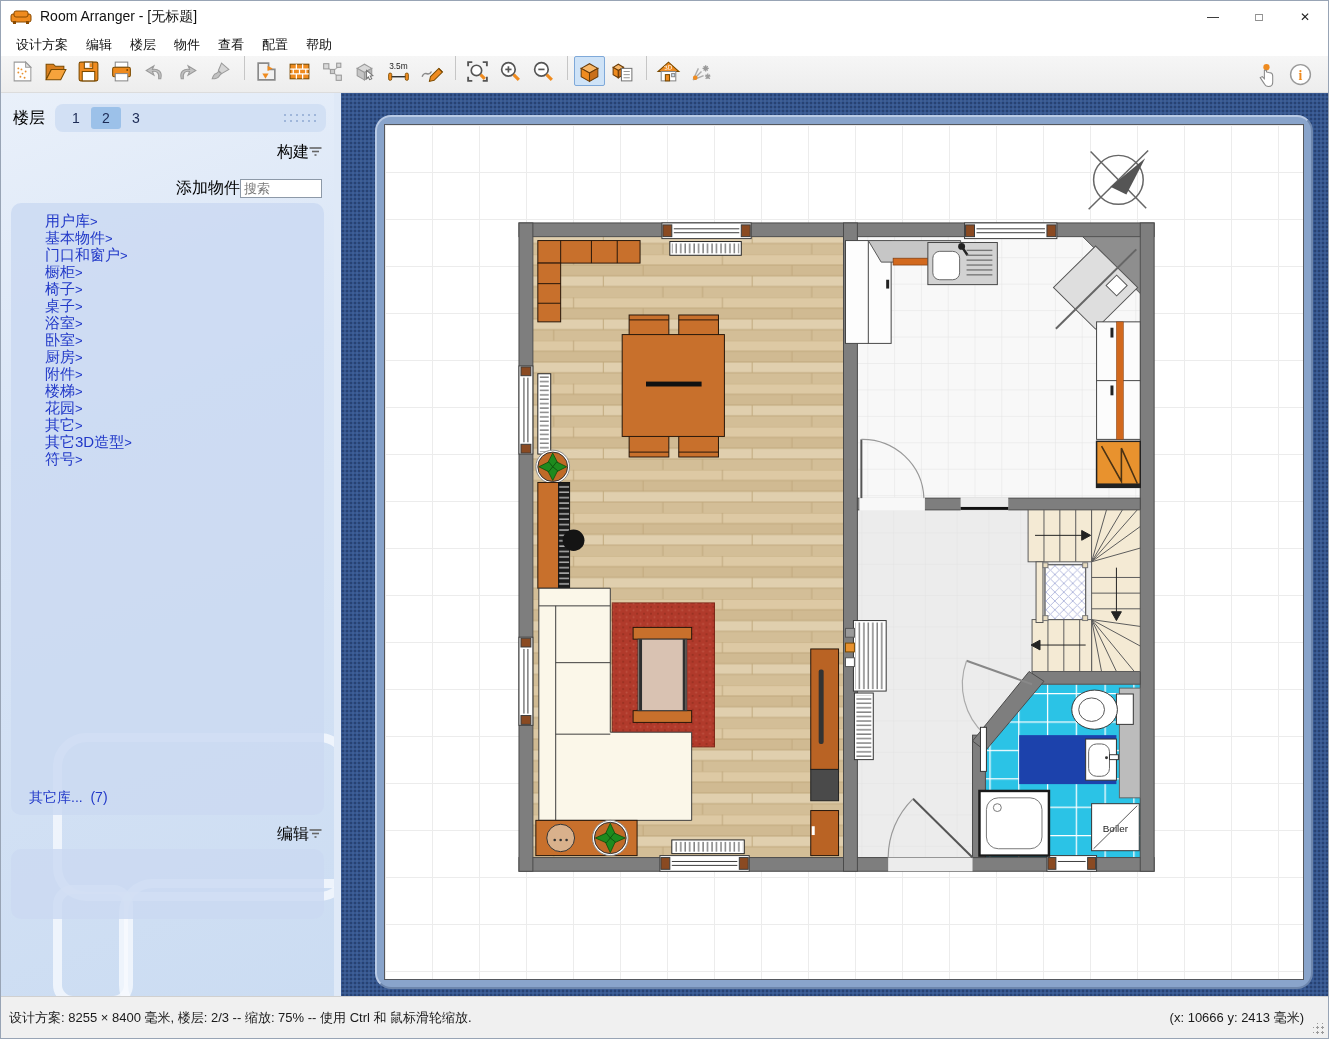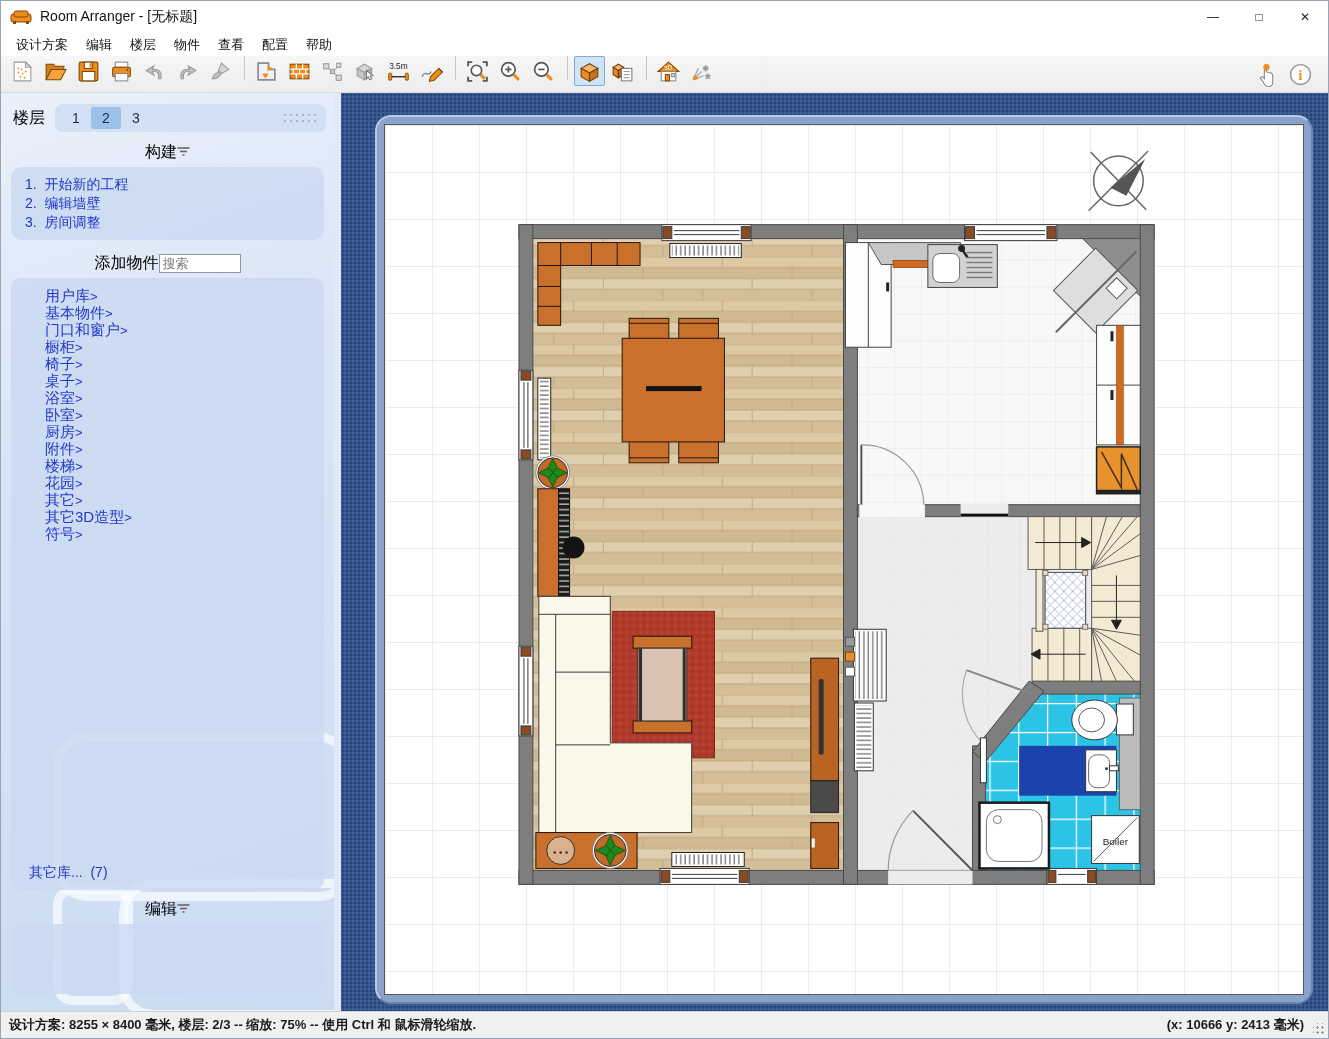--- a/index.html
+++ b/index.html
@@ -35,21 +35,21 @@
     border-right:7px solid #dfe9f7; padding:10px 8px 0 8px; }
   .wm { position:absolute; border:9px solid rgba(248,251,255,0.75); border-radius:34px; pointer-events:none; }
   .sb-content { position:relative; z-index:1; }
   .floors-row { display:flex; align-items:center; height:30px; }
   .floors-label { font-size:16px; color:#000; margin:0 10px 0 4px; white-space:nowrap; }
   .floor-strip { flex:1; background:#d2e0f4; border-radius:8px; height:28px; display:flex; align-items:center; padding:0 6px; position:relative; }
   .floor-tab { width:30px; height:22px; display:flex; align-items:center; justify-content:center; font-size:14px; color:#1b2a55; border-radius:3px; }
   .floor-tab.active { background:#9cc1e9; }
   .floor-grip { position:absolute; right:10px; width:34px; height:13px;
     background-image:radial-gradient(#9fb6da 1.2px, transparent 1.3px); background-size:6px 6px; }
-  .sec-head { display:flex; align-items:center; justify-content:center; height:26px; margin:6px 4px 2px 4px; }
+  .sec-head { display:flex; align-items:center; justify-content:flex-end; height:26px; margin:6px 4px 2px 4px; }
   .sec-title { font-size:16px; color:#000; }
   .collapse-icon svg { width:13px; height:10px; }
   .panel { background:rgba(202,217,242,0.82); border-radius:10px; }
   .build-panel { padding:8px 14px; margin:2px 2px 0 2px; }
   .build-link { display:block; font-size:14px; color:#2138c8; text-decoration:none; line-height:19px; white-space:pre; }
   .add-head { margin-top:10px; }
   .search-input { width:82px; height:19px; border:1px solid #8d99a8; font-size:13px; padding:0 3px; background:#fff; color:#6d28d9; }
   .search-input::placeholder { color:#777; }
   .cat-panel { margin:2px 2px 0 2px; padding:10px 12px 8px 18px; height:612px; display:flex; flex-direction:column; }
   .cat-list { list-style:none; }
@@ -65,21 +65,21 @@
                      radial-gradient(rgba(255,255,255,0.05) 1px, transparent 1.1px);
     background-size:4px 4px, 4px 4px; background-position:0 0, 2px 2px; }
   .page-frame { position:absolute; left:34px; top:22px; right:15px; bottom:7px; background:#89a4cb; border-radius:16px;
     border-top:2px solid #b9cae5; border-left:2px solid #b9cae5; border-right:2px solid #6d86ac; border-bottom:2px solid #6d86ac; }
   .page { position:absolute; left:7px; top:7px; right:7px; bottom:7px; background-color:#fff; border:1px solid #55585e;
     background-image:linear-gradient(#ececec 1px, transparent 1px), linear-gradient(90deg,#ececec 1px, transparent 1px);
     background-size:47px 47px; overflow:hidden; }
   .plan-svg { position:absolute; inset:0; width:100%; height:100%; }
 
   
-  .statusbar { height:27px; flex:none; background:#f0f0f0; border-top:1px solid #d0d0d0; display:flex; align-items:center; font-size:13px; color:#1a1a1a; position:relative;font-weight:bold; }
+  .statusbar { height:42px; flex:none; background:#f0f0f0; border-top:1px solid #d0d0d0; display:flex; align-items:center; font-size:13px; color:#1a1a1a; position:relative; }
   .status-left { padding-left:8px; }
   .status-right { margin-left:auto; padding-right:24px; }
   .grip { position:absolute; right:3px; bottom:3px; width:12px; height:12px;
     background-image:radial-gradient(#9a9a9a 1.2px, transparent 1.3px); background-size:5px 5px; background-position:bottom right; }
 </style>
 </head>
 <body>
 
 <div class="app">
 
@@ -328,25 +328,20 @@
 
         <div class="sec-head">
           <span class="sec-title">构建</span>
           <span class="collapse-icon"><svg viewBox="0 0 13 10">
                 <g stroke="#666" stroke-width="1.6">
                   <line x1="0.5" y1="1" x2="12.5" y2="1"></line>
                   <line x1="3" y1="4.5" x2="10" y2="4.5"></line>
                   <line x1="5.5" y1="8" x2="7.5" y2="8"></line>
                 </g>
               </svg></span>
-        </div>
-        <div class="panel build-panel">
-          <a href="#" class="build-link">1.  开始新的工程</a>
-          <a href="#" class="build-link">2.  编辑墙壁</a>
-          <a href="#" class="build-link">3.  房间调整</a>
         </div>
 
         <div class="sec-head add-head">
           <span class="sec-title">添加物件</span>
           <input class="search-input" placeholder="搜索" style="">
         </div>
         <div class="panel cat-panel">
           <ul class="cat-list">
             <li class="cat-item">
                 <a href="#">用户库</a>

